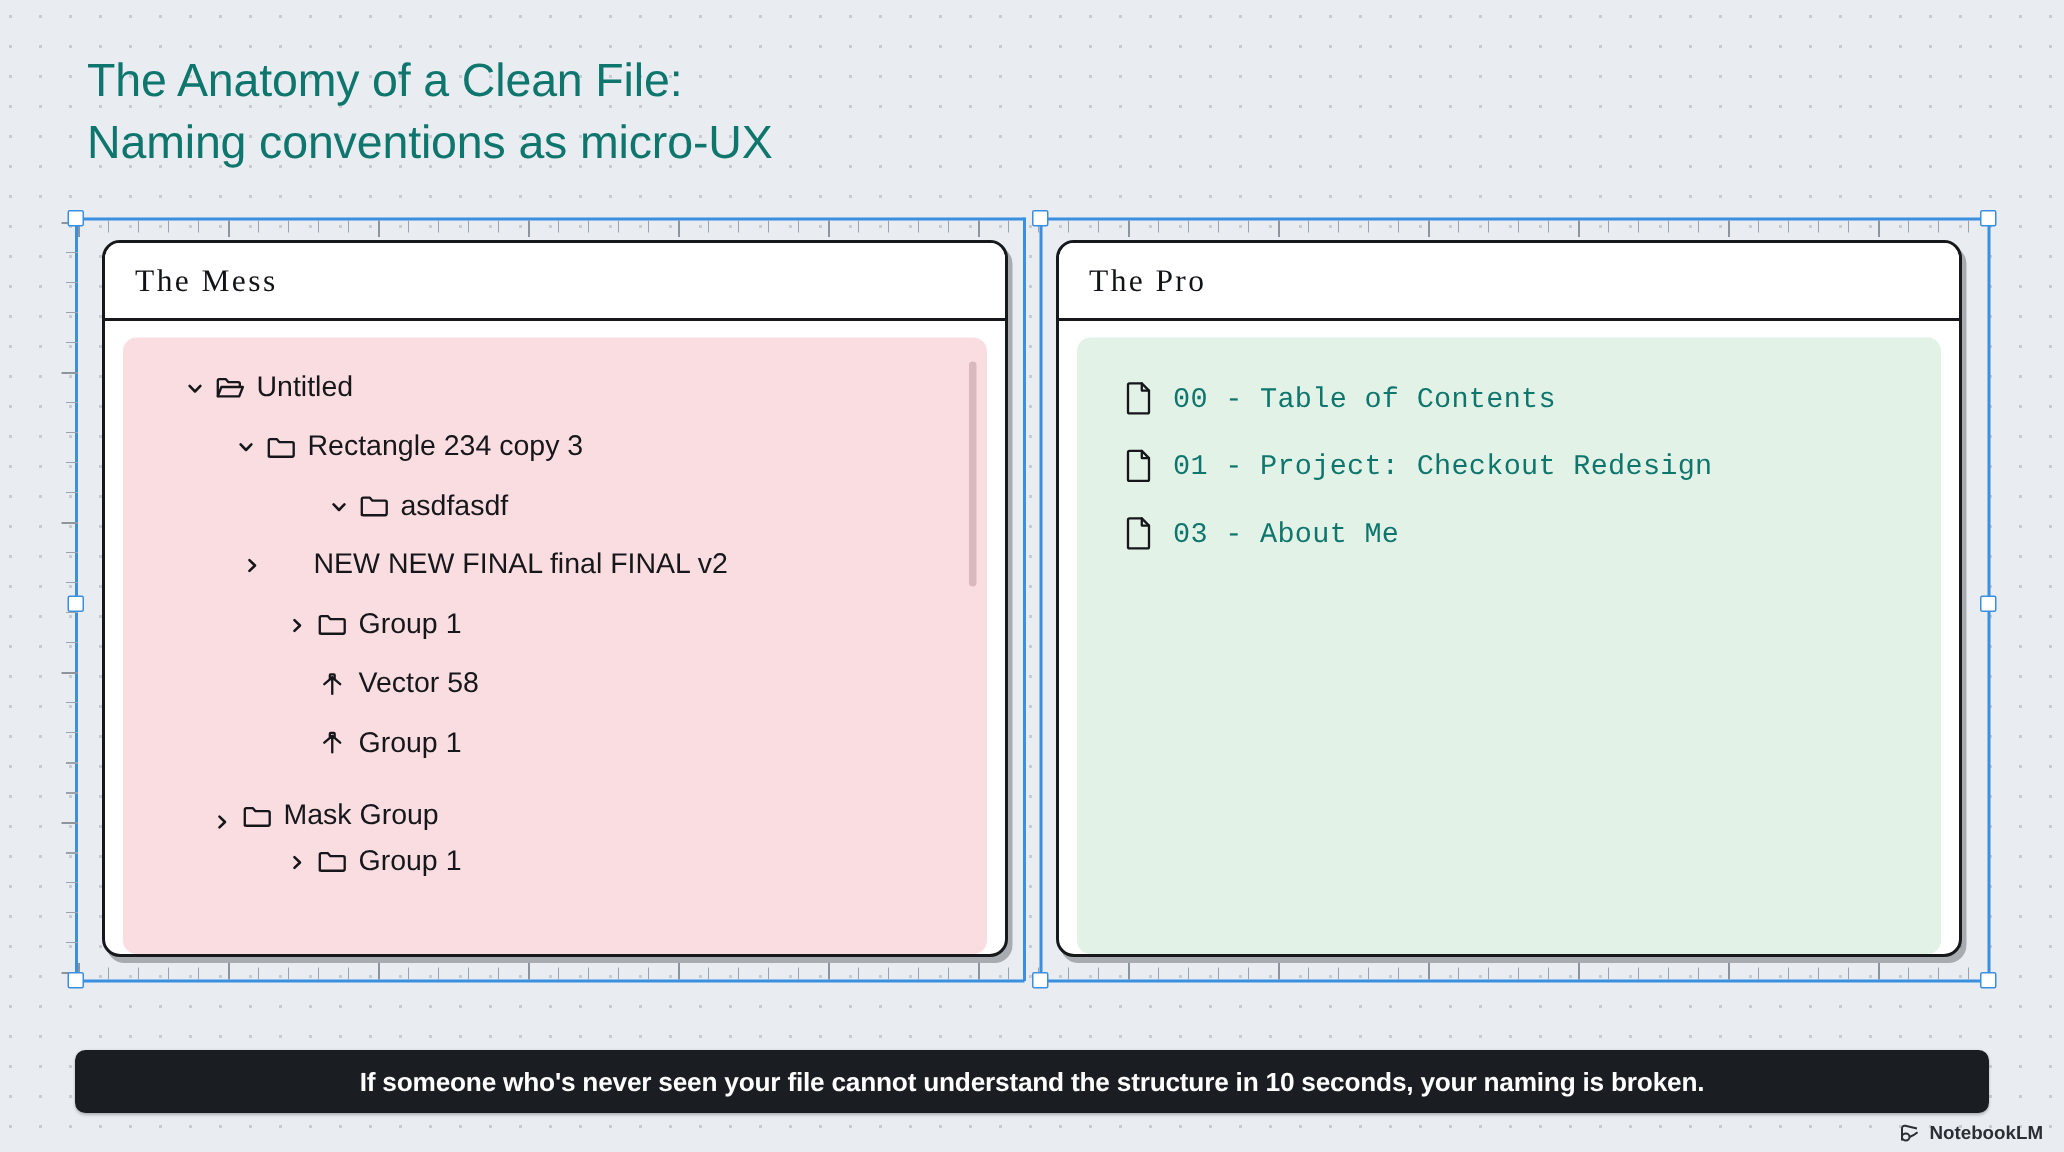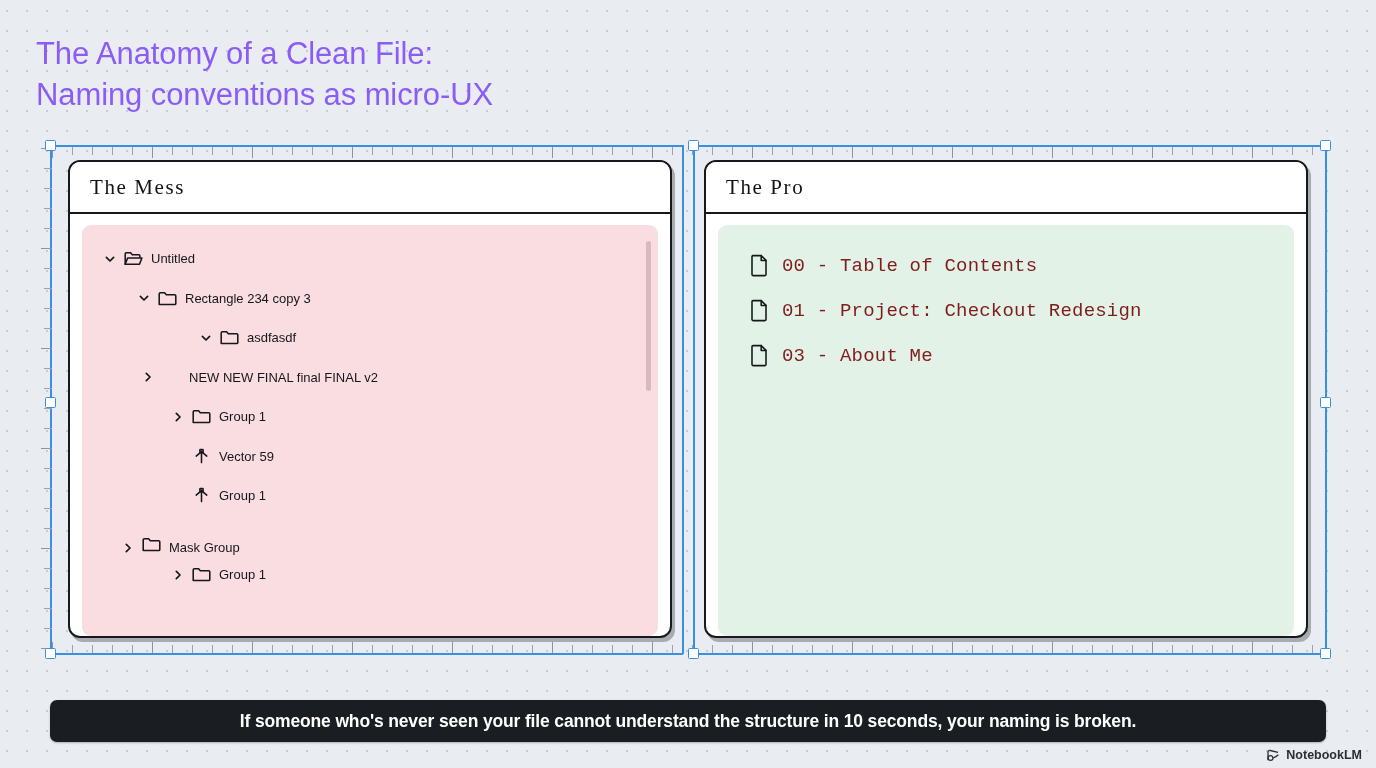--- a/index.html
+++ b/index.html
@@ -13,24 +13,24 @@
     background-color:#e9edf1;
     background-image:
       radial-gradient(circle at 1px 1px, #c6ccd4 1.1px, transparent 1.3px);
     background-size:20px 20px;
     background-position:6px 10px;
   }
 
   
   .title {
     position:absolute;
-    left:36px; top:34px;
+    left:58px; top:34px;
     font-size:31px;
     font-weight:400;
-    color:#8b5cf6;
+    color:#0f766e;
     line-height:1.32;
     letter-spacing:-0.1px;
     white-space:pre-line;
   }
   .sel-ruler-h {
     position:absolute;
     height:1.5px;
     background:#3b8fe0;
   }
   .sel-ruler-v {
@@ -112,23 +112,24 @@
   }
   .pane.mess  { background:#fadde1; }
   .pane.pro   { background:#e3f2e7; }
 
   
   .tree { padding:14px 0 0 0; }
   .tree-row {
     display:flex;
     align-items:center;
     height:39.5px;
-    font-size:13px;
+    font-size:19px;
     color:#15171b;
     white-space:nowrap;
+    margin-left:20px;
   }
   .chev {
     width:20px; flex:0 0 20px;
     display:flex; align-items:center; justify-content:center;
     color:#15171b;
   }
   .chev svg { display:block; }
   .ficon {
     width:26px; flex:0 0 26px;
     display:flex; align-items:center; justify-content:center;
@@ -151,21 +152,21 @@
 
   
   .prolist { padding:18px 0 0 0; }
   .pro-row {
     display:flex;
     align-items:center;
     height:45px;
     font-family:"Liberation Mono", monospace;
     font-size:19px;
     letter-spacing:0.2px;
-    color:#7f1d1d;
+    color:#0f766e;
     white-space:nowrap;
   }
   .pro-row .docicon {
     width:34px; flex:0 0 34px;
     display:flex; align-items:center; justify-content:center;
     color:#15171b;
   }
   .pro-row .plabel { padding-left:6px; }
 
   
@@ -305,21 +306,21 @@
           <div class="tree-row" style="padding-left: 86px;">
             <span class="chev"></span>
             <span class="ficon">
               <svg width="21" height="21" viewBox="0 0 21 21">
                 <path stroke="#15171b" stroke-width="1.55" fill="none" stroke-linecap="round" stroke-linejoin="round" d="M10.5 5.6v11"></path>
                 <path stroke="#15171b" stroke-width="1.55" fill="none" stroke-linecap="round" stroke-linejoin="round" d="M10.5 5.6L5.2 10.1"></path>
                 <path stroke="#15171b" stroke-width="1.55" fill="none" stroke-linecap="round" stroke-linejoin="round" d="M10.5 5.6l5.3 4.5"></path>
                 <rect stroke="#15171b" stroke-width="1.55" fill="none" stroke-linecap="round" stroke-linejoin="round" x="8.9" y="3.6" width="3.2" height="3.2" rx="0.5"></rect>
               </svg>
             </span>
-            <span class="tlabel">Vector 59</span>
+            <span class="tlabel">Vector 58</span>
           </div>
           <div class="tree-row" style="padding-left: 86px;">
             <span class="chev"></span>
             <span class="ficon">
               <svg width="21" height="21" viewBox="0 0 21 21">
                 <path stroke="#15171b" stroke-width="1.55" fill="none" stroke-linecap="round" stroke-linejoin="round" d="M10.5 5.6v11"></path>
                 <path stroke="#15171b" stroke-width="1.55" fill="none" stroke-linecap="round" stroke-linejoin="round" d="M10.5 5.6L5.2 10.1"></path>
                 <path stroke="#15171b" stroke-width="1.55" fill="none" stroke-linecap="round" stroke-linejoin="round" d="M10.5 5.6l5.3 4.5"></path>
                 <rect stroke="#15171b" stroke-width="1.55" fill="none" stroke-linecap="round" stroke-linejoin="round" x="8.9" y="3.6" width="3.2" height="3.2" rx="0.5"></rect>
               </svg>

